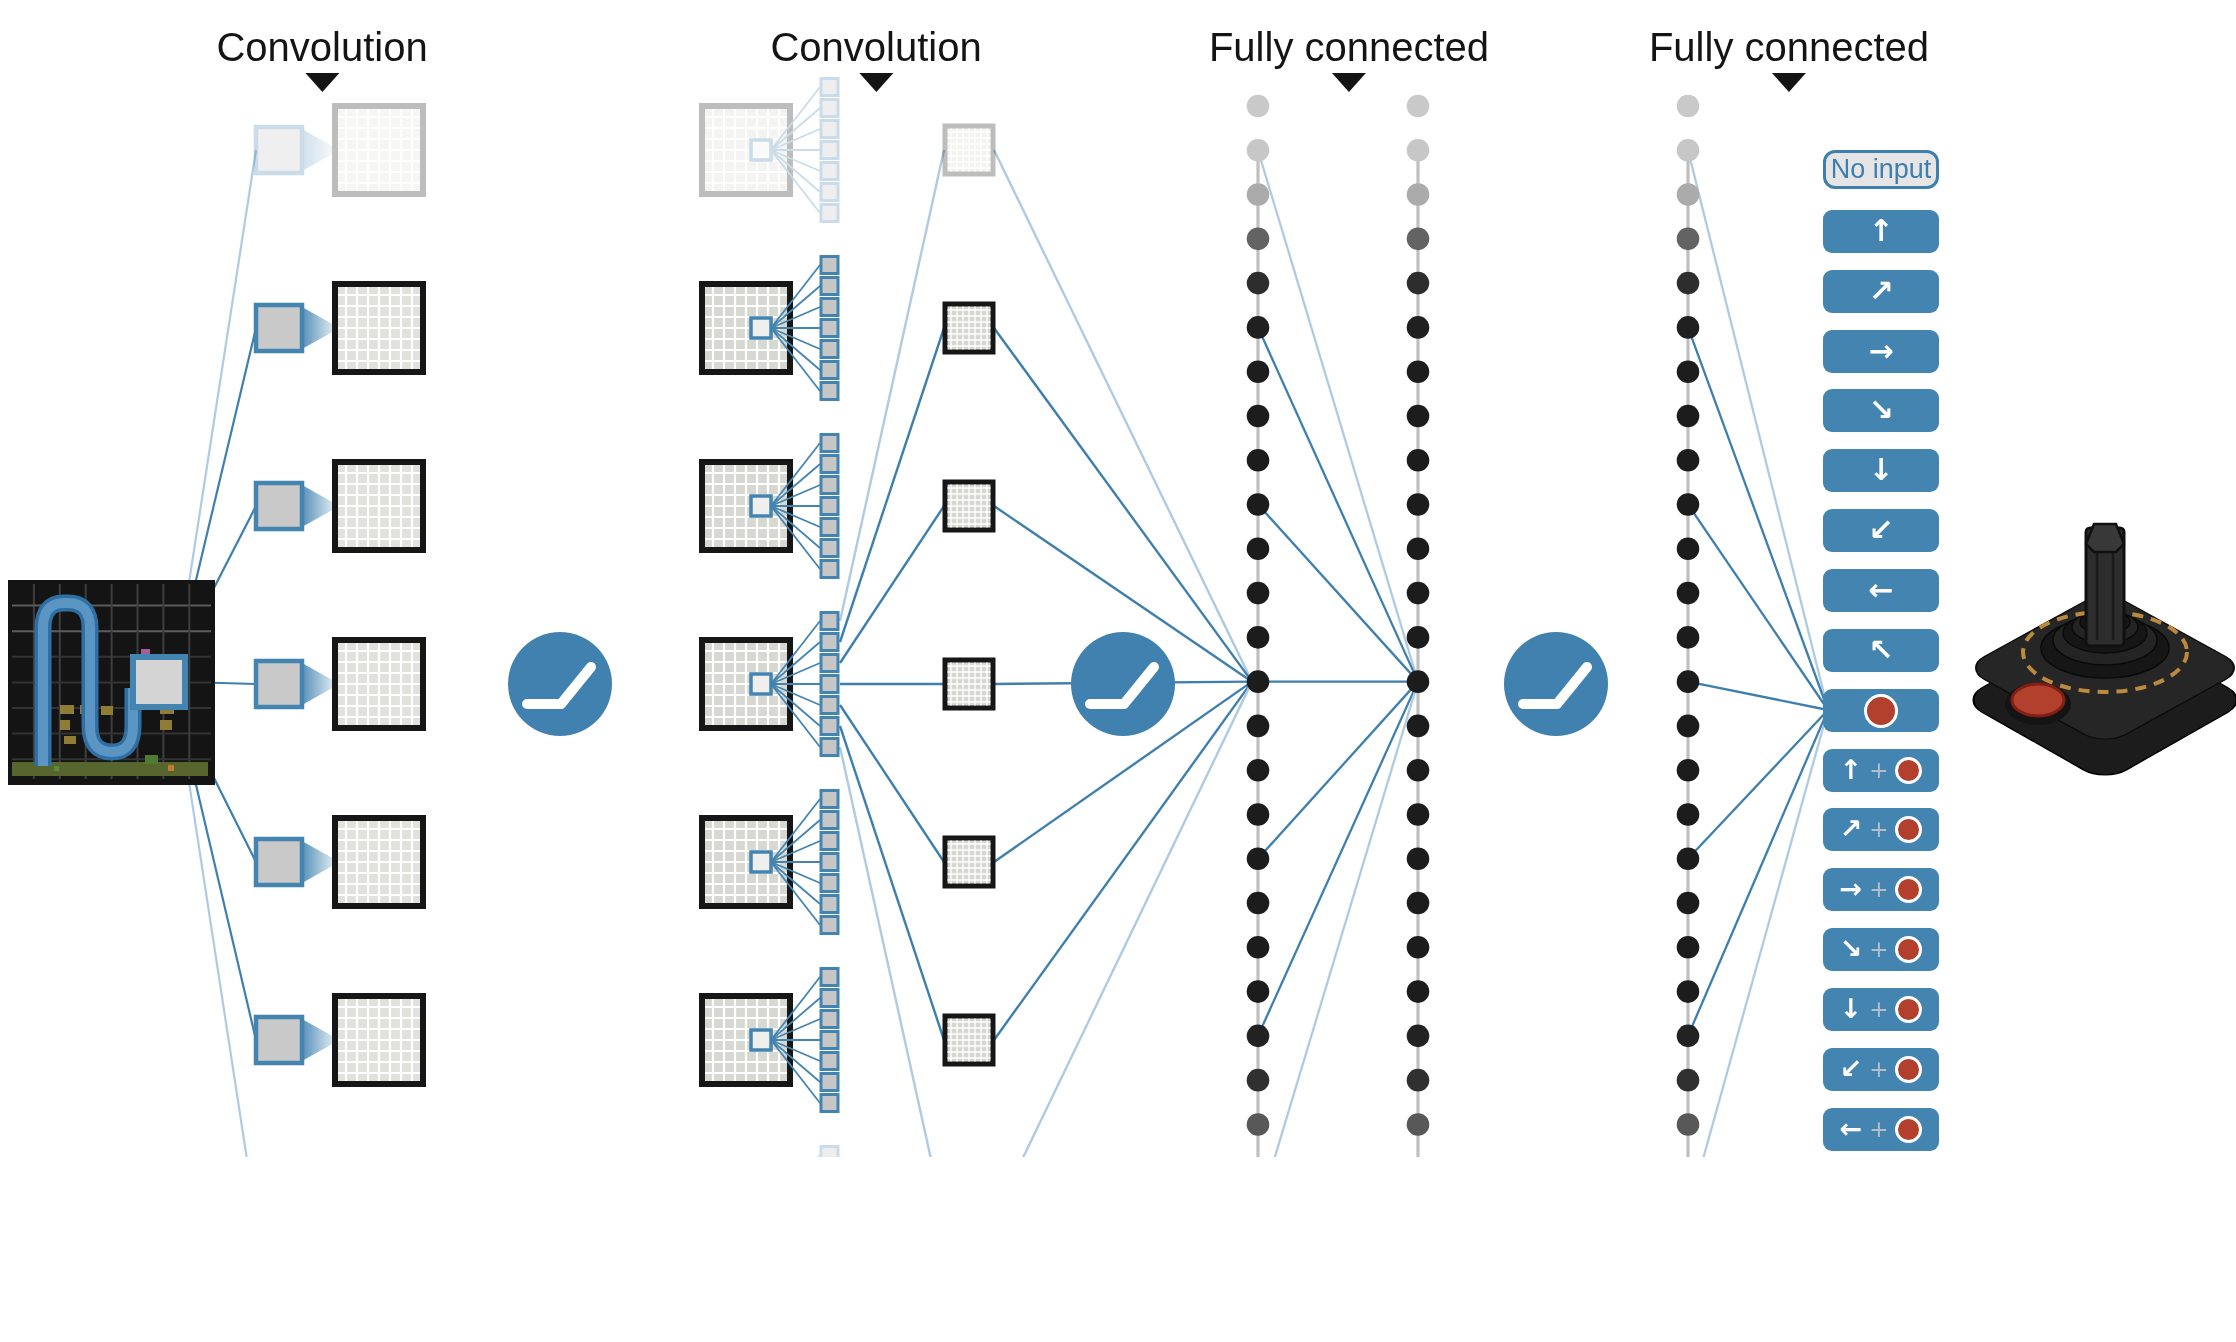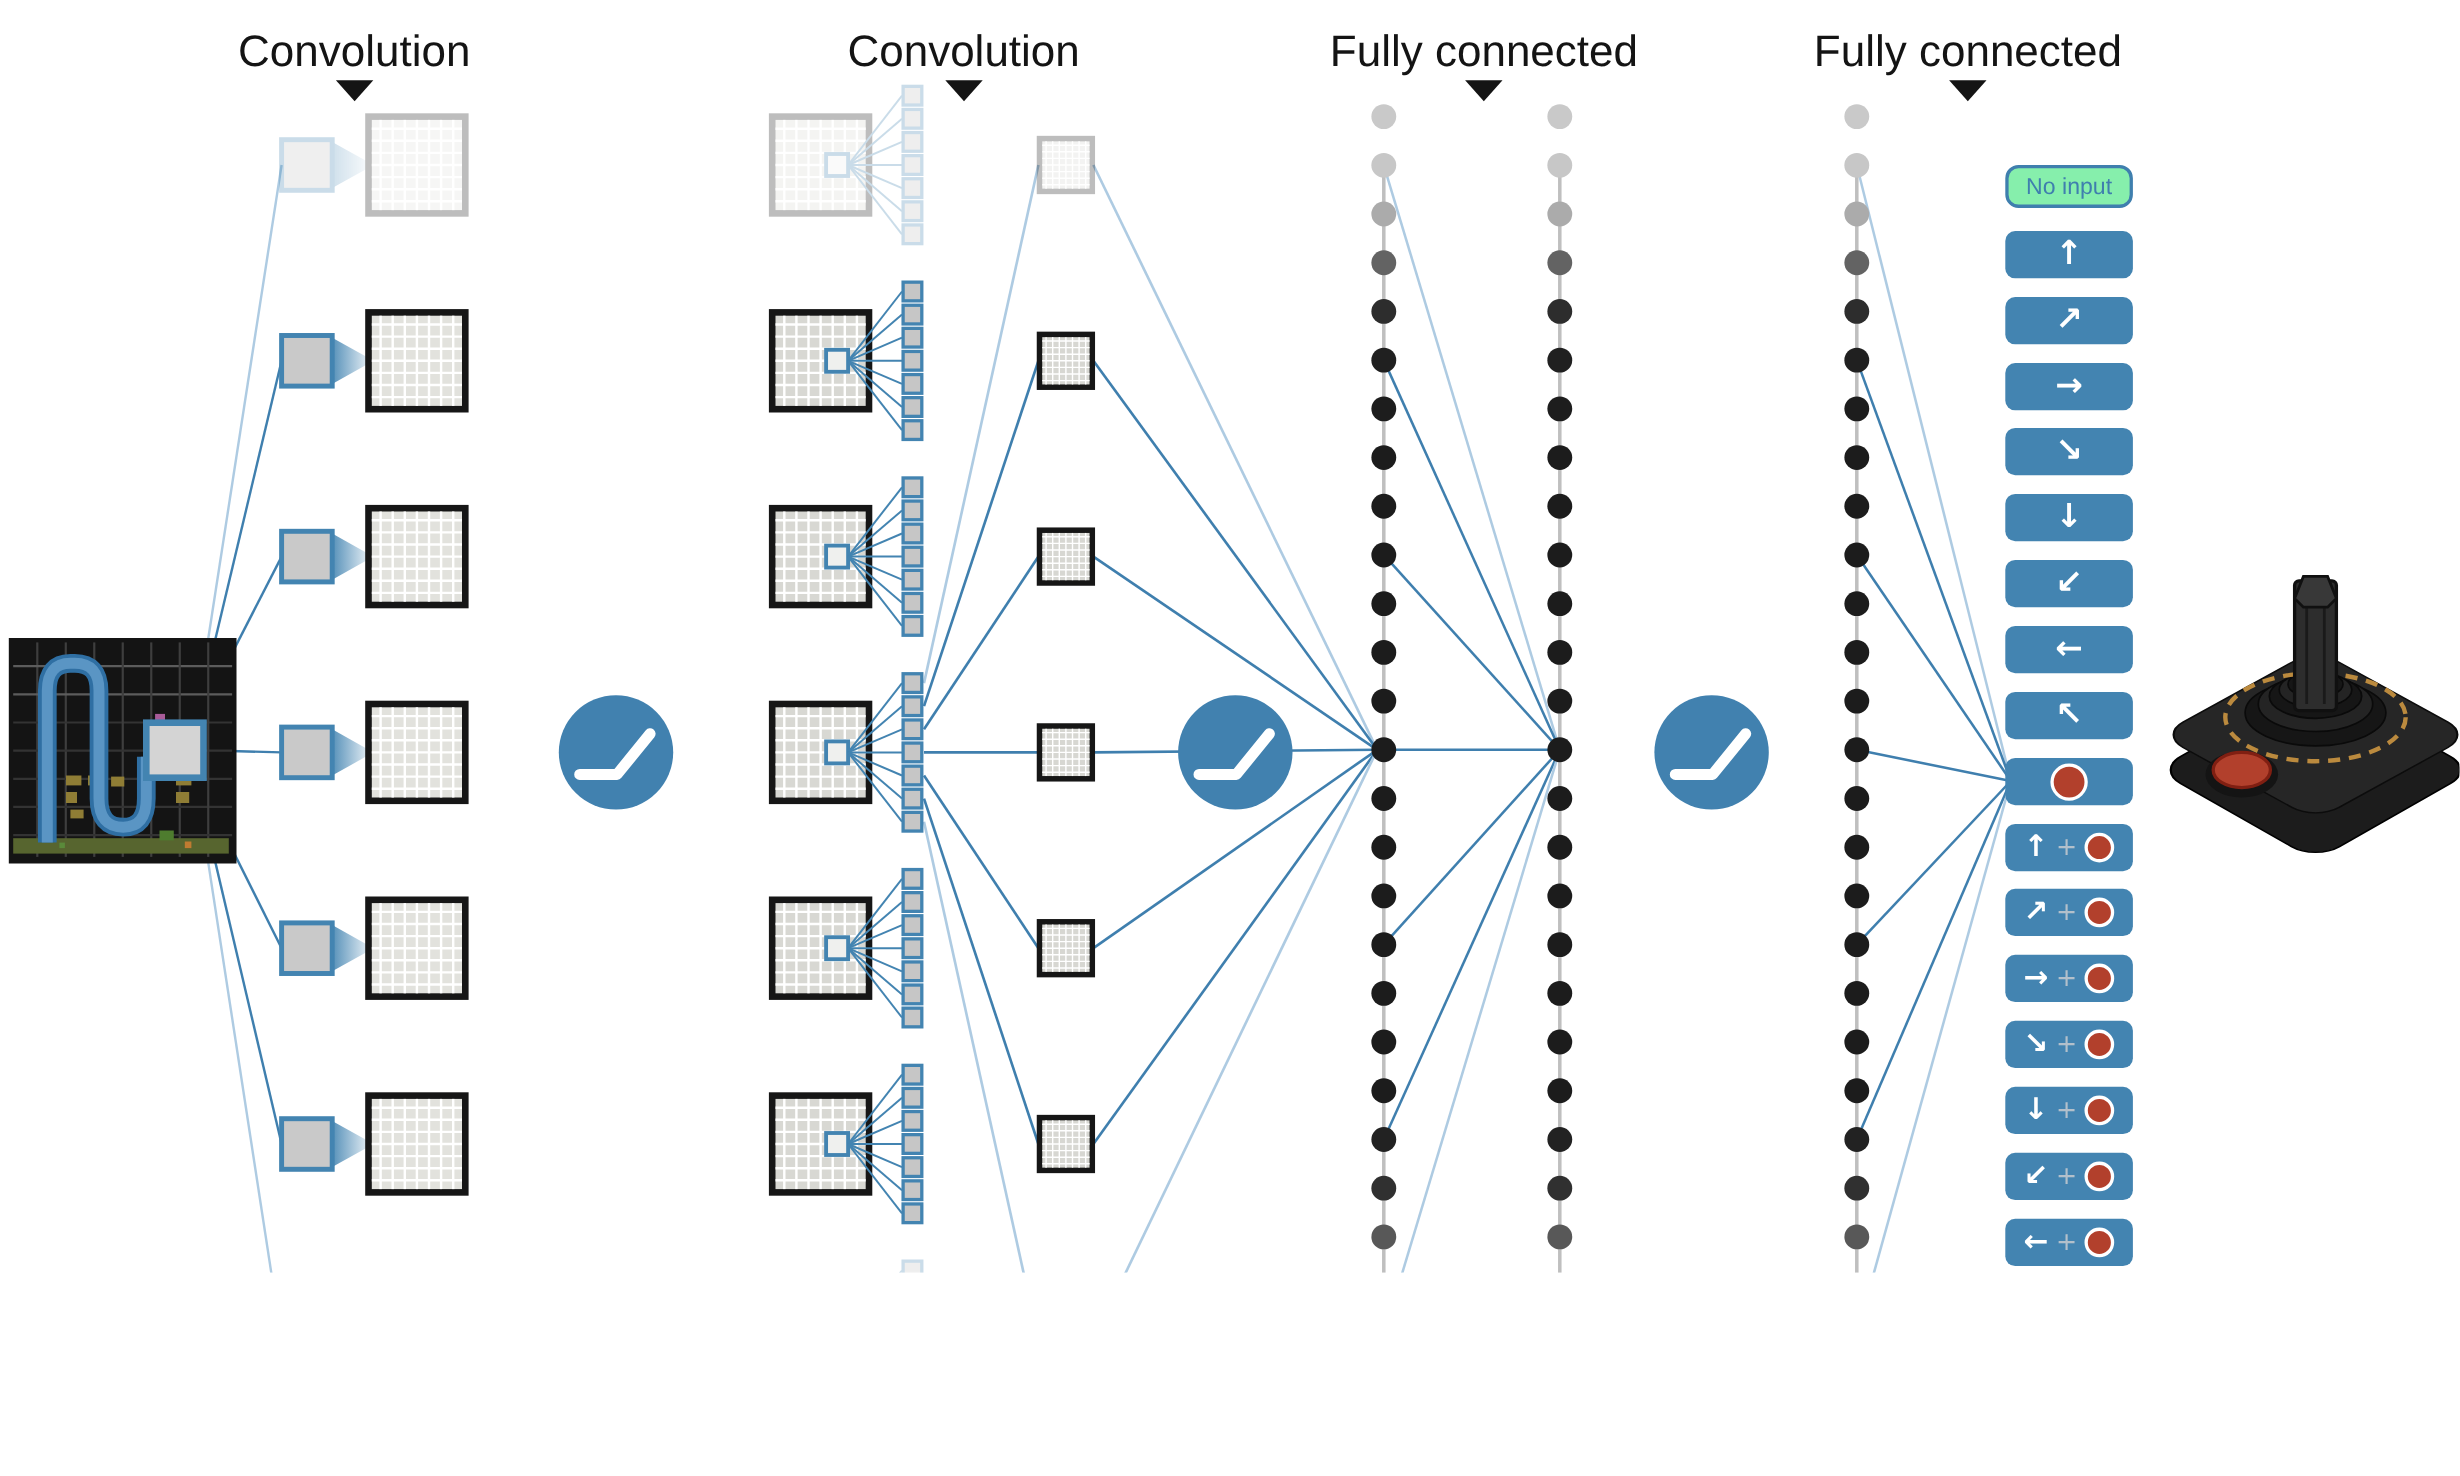--- a/index.html
+++ b/index.html
@@ -9,22 +9,22 @@
   .layer-label{position:absolute;top:24px;transform:translateX(-50%);
                display:flex;flex-direction:column;align-items:center;}
   .layer-label .t{font-size:40px;line-height:1.15;color:#141414;white-space:nowrap;}
   .tri{width:0;height:0;border-left:17px solid transparent;border-right:17px solid transparent;
        border-top:19px solid #141414;margin-top:3px;}
   #actions{position:absolute;left:0;top:0;width:100%;height:100%;pointer-events:none;}
   .action-btn{position:absolute;left:1823px;width:116px;height:43px;border-radius:9px;
               display:flex;align-items:center;justify-content:center;gap:7px;
               box-sizing:border-box;}
   .action-btn.solid{background:#4384b1;color:#fff;}
-  .action-btn.outline{background:#86efac;border:3px solid #3f7fae;color:#3f7fae;
-                      border-radius:12px;height:39px;font-size:21px;}
+  .action-btn.outline{background:#e5e5e5;border:3px solid #3f7fae;color:#3f7fae;
+                      border-radius:12px;height:39px;font-size:27px;}
   .arrow{font-family:"DejaVu Sans",sans-serif;font-weight:700;font-size:30px;line-height:1;
          transform:translateY(-1px);}
   .arrow.small{font-size:27px;}
   .plus{font-family:"DejaVu Sans",sans-serif;font-size:23px;color:#b3c0cb;line-height:1;}
   .fire{width:27px;height:27px;border-radius:50%;background:#b2402c;border:3px solid #fff;
         box-sizing:border-box;}
   .fire.big{width:34px;height:34px;}
 </style>
 </head>
 <body>

